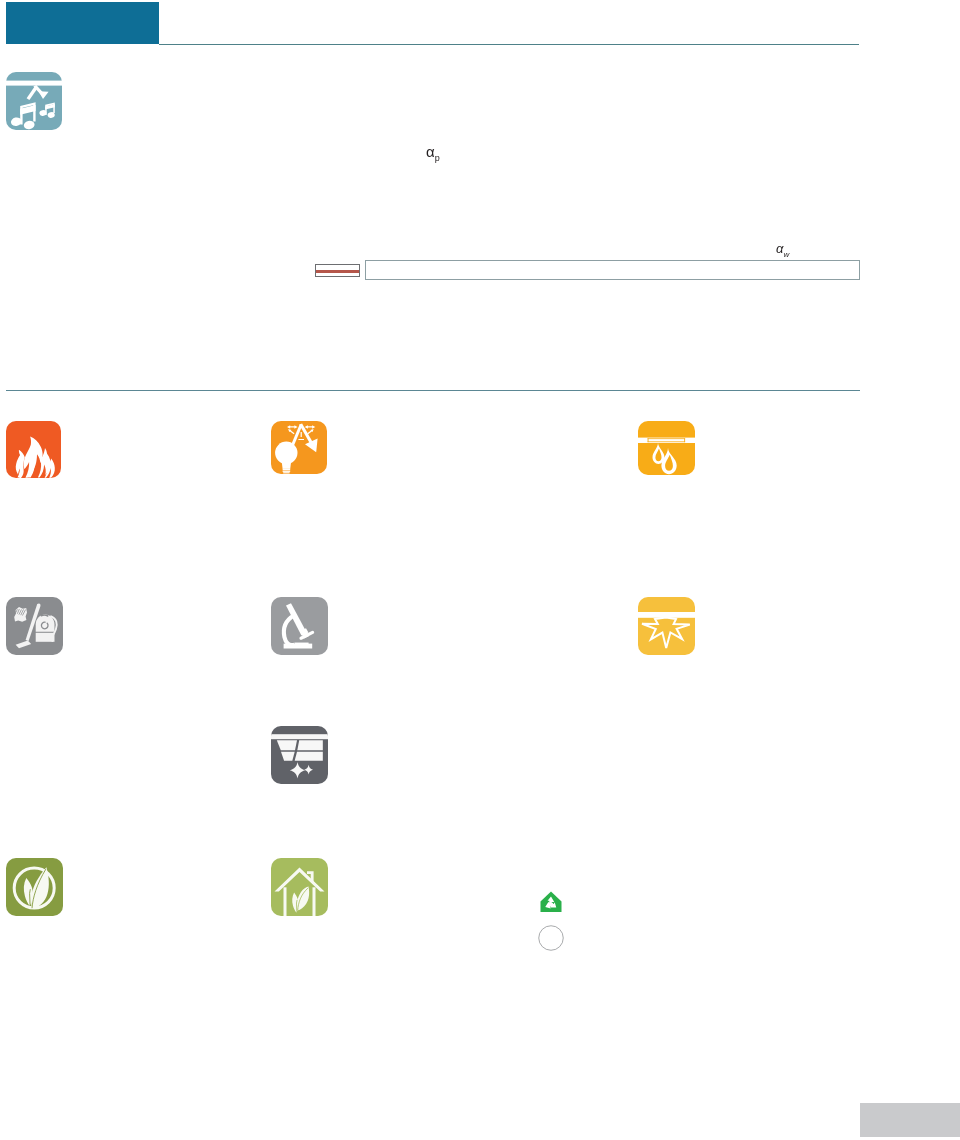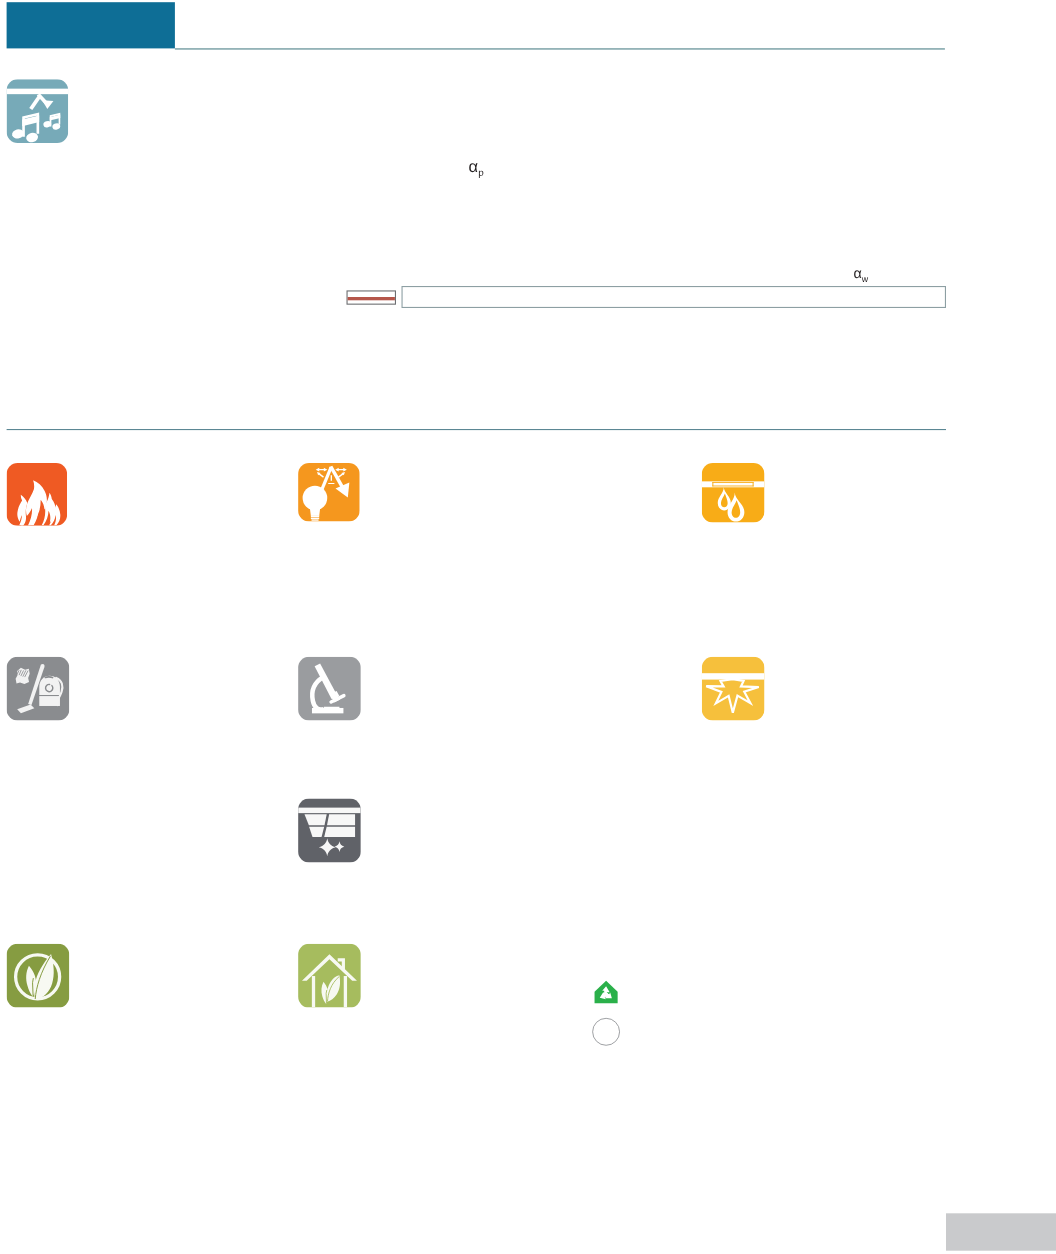--- a/index.html
+++ b/index.html
@@ -17,21 +17,21 @@
   .sect-body{font-size:14.5px;line-height:19px;color:#231f20;}
   .sect-note{font-size:11.3px;font-style:italic;line-height:15.2px;color:#231f20;}
   .ico-svg{display:block;}
   
   #chart-ylabels{left:452px;top:70.5px;width:25px;text-align:right;font-size:11.5px;line-height:14.67px;color:#231f20;}
   #chart-alphap{left:426px;top:143px;font-size:15px;color:#231f20;}
   #chart-area{left:486px;top:77px;width:252px;height:151px;}
   #chart-xlabels{left:461px;top:242px;width:302px;height:14px;}
   #vert-label{left:806px;top:256px;font-size:11.5px;color:#231f20;
               transform:rotate(-90deg) scaleX(0.84);transform-origin:left top;white-space:nowrap;}
-  #alphaw-head{left:776px;top:241px;font-size:13px;}
+  #alphaw-head{left:776px;top:241px;font-size:13px;font-style:italic;}
   #nrc-head{left:834px;top:243px;font-size:11.5px;transform:scaleX(0.88);transform-origin:left top;}
   #tbl-rowhead{left:319px;top:225px;font-size:12px;line-height:16px;color:#231f20;}
   
   #tbl{left:365px;top:260px;width:495px;height:20px;border:1px solid #8d9fa3;box-sizing:border-box;
        display:flex;background:#fff;}
   #swatch{left:315px;top:263.5px;width:45px;height:13px;border:1px solid #6d6e71;box-sizing:border-box;background:#fff;}
   #swatch .redline{position:absolute;left:0;top:5px;width:100%;height:3px;background:#b5564a;}
   
   #pagenum-band{left:860px;top:1103px;width:100px;height:34px;background:#c9cacc;}
   #pagenum{left:869px;top:1110px;font-size:22px;line-height:22px;color:#ffffff;font-weight:normal;}

